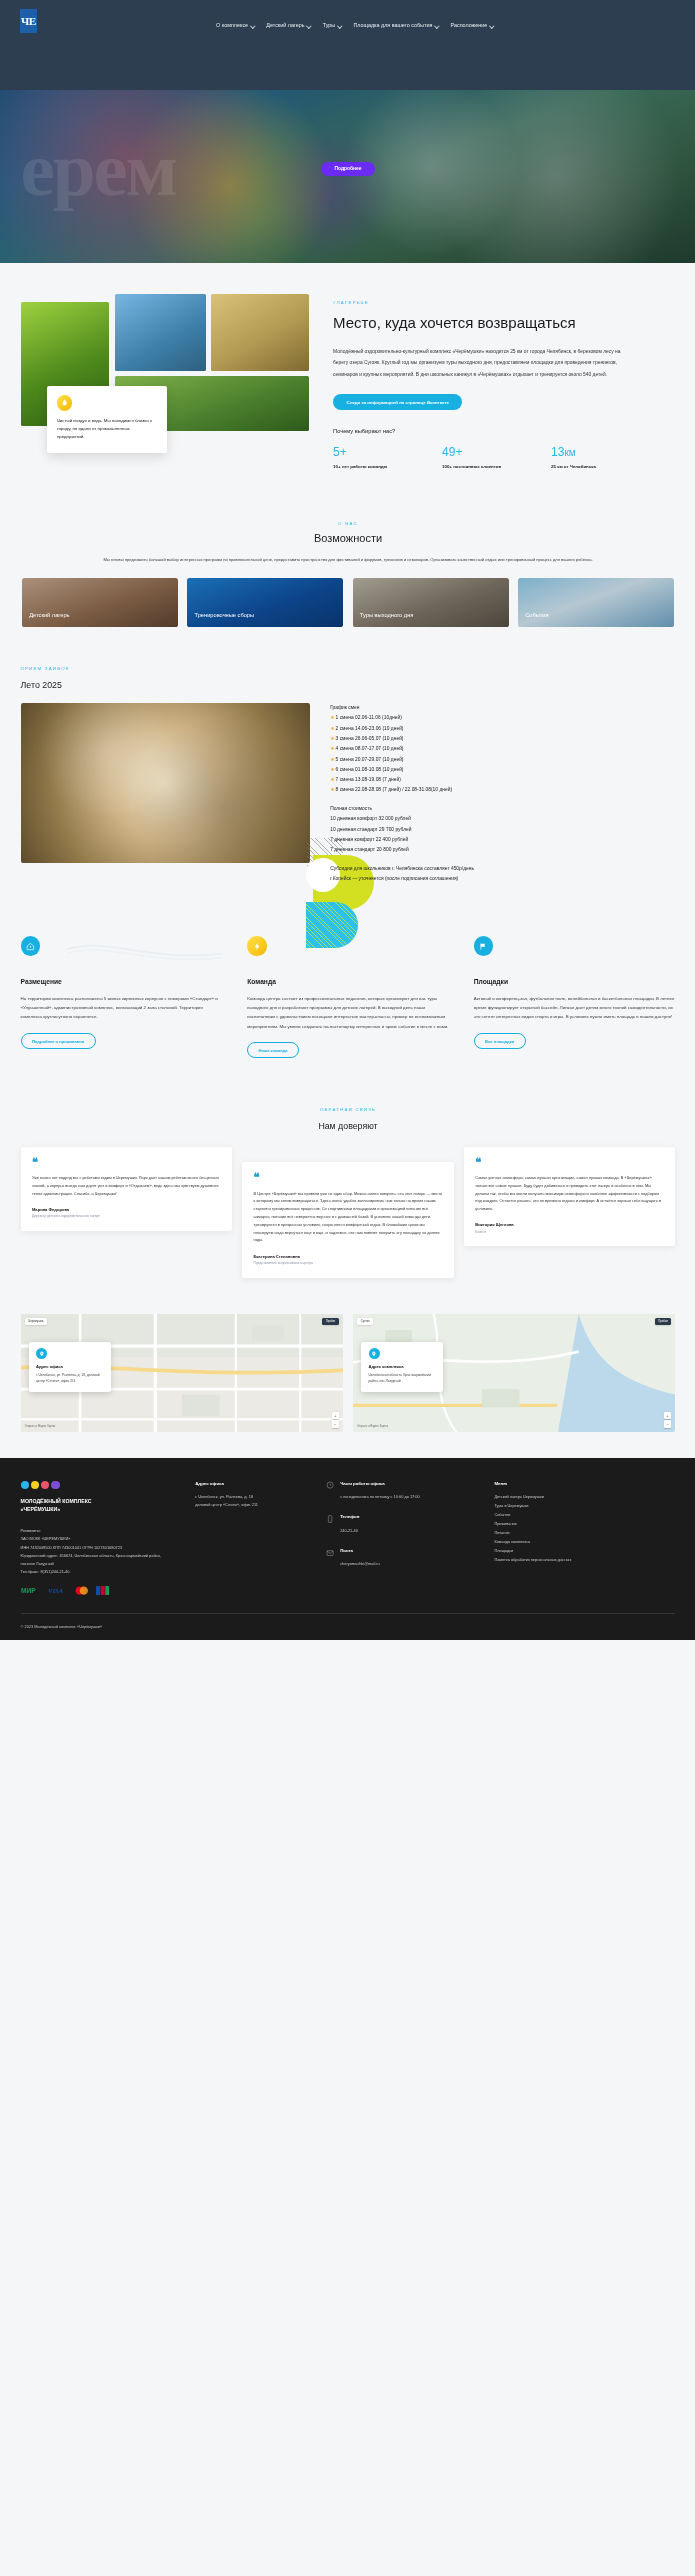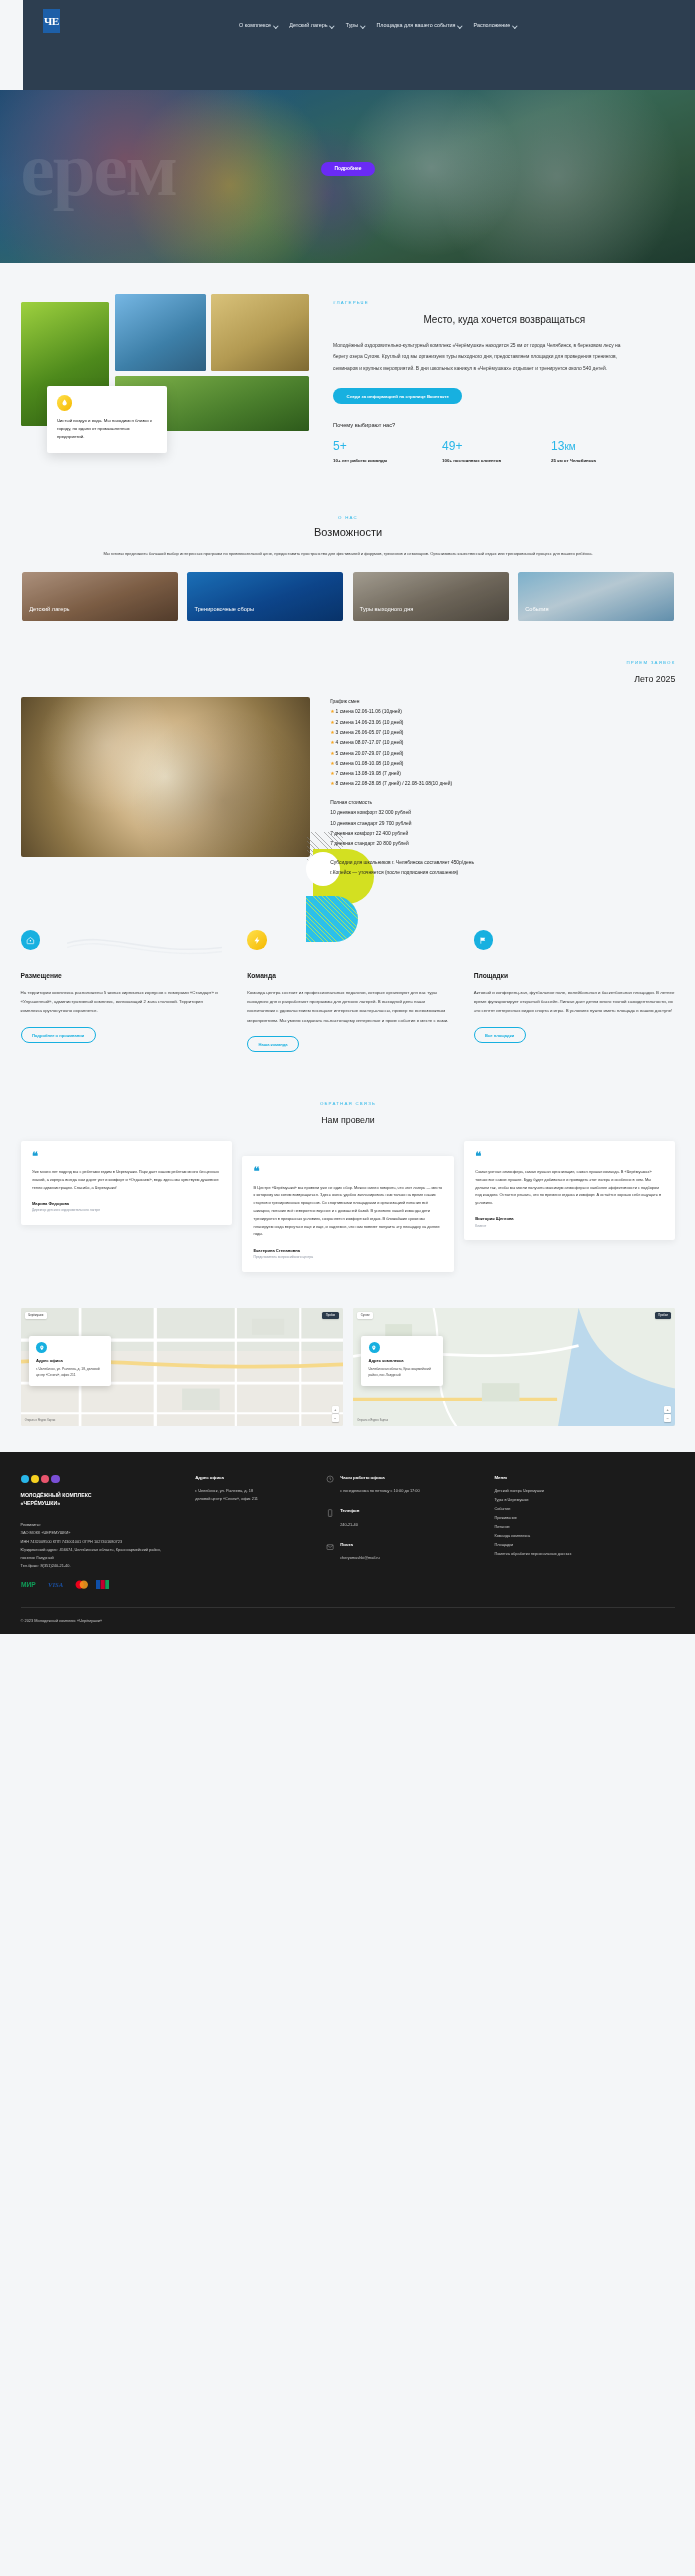--- a/index.html
+++ b/index.html
@@ -12,21 +12,20 @@
     -webkit-font-smoothing: antialiased;
   }
   .wrap { width: 696px; margin: 0 auto; position: relative; }
 
   
   .header {
     height: 90px;
     background: #2d3e50;
     position: relative;
     overflow: hidden;
-    margin-left: 23px;
   }
   .header-inner {
     display: flex;
     align-items: flex-start;
     padding: 9.3px 14.4px 0 19.6px;
   }
   .logo {
     width: 17.5px; height: 24px;
     background: #1d5fa8;
     position: relative;
@@ -132,21 +131,21 @@
     margin-bottom: 6.2px;
   }
   .quote-icon svg { width: 7.2px; height: 7.2px; }
   .quote-text { font-size: 4.4px; line-height: 1.85; color:#222; }
 
   .about-text { flex: 1; padding-top: 6.2px; }
   .eyebrow {
     color: #29b6e8; font-size: 4.4px; letter-spacing: 1.2px;
     text-transform: uppercase; margin-bottom: 9.3px;
   }
-  .about-h2 { font-size: 10px; font-weight:400; color:#1b1b1b; margin-bottom: 14.4px; text-align: center; }
+  .about-h2 { font-size: 15px; font-weight:400; color:#1b1b1b; margin-bottom: 14.4px; }
   .about-p { font-size: 4.9px; line-height: 2.35; color:#333; max-width: 289px;}
   .cta-blue {
     display:inline-block; margin-top: 13.4px;
     background:#17b0e0; color:#fff; border:none; border-radius:11.3px;
     padding: 5.7px 13.4px; font-size: 4.4px; font-weight:700; cursor:pointer;
     font-family:"Liberation Sans", sans-serif;
   }
   .why-title { margin-top: 17.5px; font-size: 5.7px; font-weight:400; color:#1b1b1b;}
   .stats { display:flex; gap: 0; margin-top: 11.3px; }
   .stat { width: 109px; }
@@ -171,21 +170,21 @@
     text-align:left; line-height:1.35;
   }
   .card::after { content:""; position:absolute; inset:0; background: rgba(0,0,0,.12); }
   .c1 { background: linear-gradient(160deg,#c4a58e,#8d6a4e 55%,#5d4431); }
   .c2 { background: linear-gradient(160deg,#1f7fd0,#0f4f9e 55%,#0a3a78); }
   .c3 { background: linear-gradient(160deg,#b9b2a4,#7d7466 55%,#565046); }
   .c4 { background: linear-gradient(160deg,#8ec9e8,#cfe4ef 45%,#6fa3c4); }
 
   
   .summer { padding: 13.4px 20.6px 20.6px; }
-  .summer-head { text-align:right; margin-bottom: 12.4px; }
+  .summer-head { text-align:left; margin-bottom: 12.4px; }
   .summer-h2 { font-size: 8.8px; font-weight:400; }
   .summer-body { display:flex; gap: 20.6px; align-items:flex-start; }
   .summer-img {
     width: 289px; height: 160px; border-radius:2.1px; flex:0 0 auto;
     background: radial-gradient(circle at 50% 50%, #f0e4c8 0%, #cdb285 35%, #8f7748 70%, #5c4b2c 100%);
     position:relative; overflow:hidden;
   }
   .summer-img::after{
     content:""; position:absolute; inset:0;
     background:
@@ -499,21 +498,21 @@
       </div>
       <h3 class="feat-h3">Площадки</h3>
       <p class="feat-p">Актовый и конференц-зал, футбольное поле, волейбольная и баскетбольная площадки. В летнее время функционирует открытый бассейн. Липкая дает детям много точной самодеятельности, их это сентят интересных видов спорта и игры. В условиях нужно иметь площадь в вашем доступе!</p>
       <button class="btn-outline">Все площадки</button>
     </div>
   </section>
 
   <section class="reviews">
     <div class="reviews-head">
       <div class="eyebrow">ОБРАТНАЯ СВЯЗЬ</div>
-      <h2 class="reviews-h2">Нам провели</h2>
+      <h2 class="reviews-h2">Нам доверяют</h2>
     </div>
     <div class="rv-grid">
       <div class="rv">
         <div class="rv-q">❝</div>
         <div class="rv-text">Уже много лет подряд мы с ребятами ездим в Черемушки. Парк дает нашим ребятам много бесценных знаний, а корпуса всегда нам дарят уют и комфорт и «Отдыхаем», ведь здесь мы чувствуем душевное тепло администрации. Спасибо, а Черемушки!</div>
         <div class="rv-name">Марина Федорова</div>
         <div class="rv-role">Директор детского оздоровительного лагеря</div>
       </div>
       <div class="rv mid">
         <div class="rv-q">❝</div>

